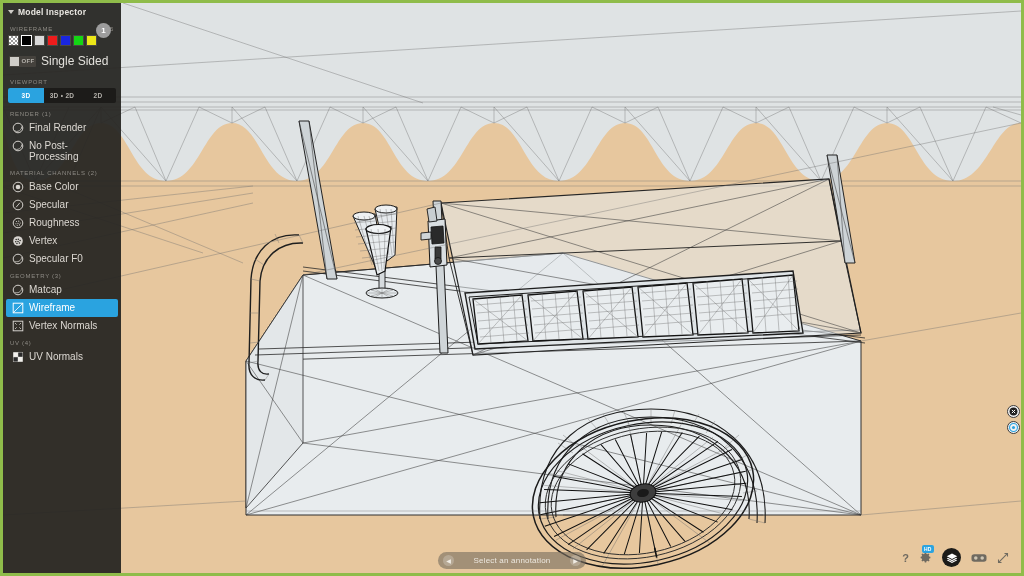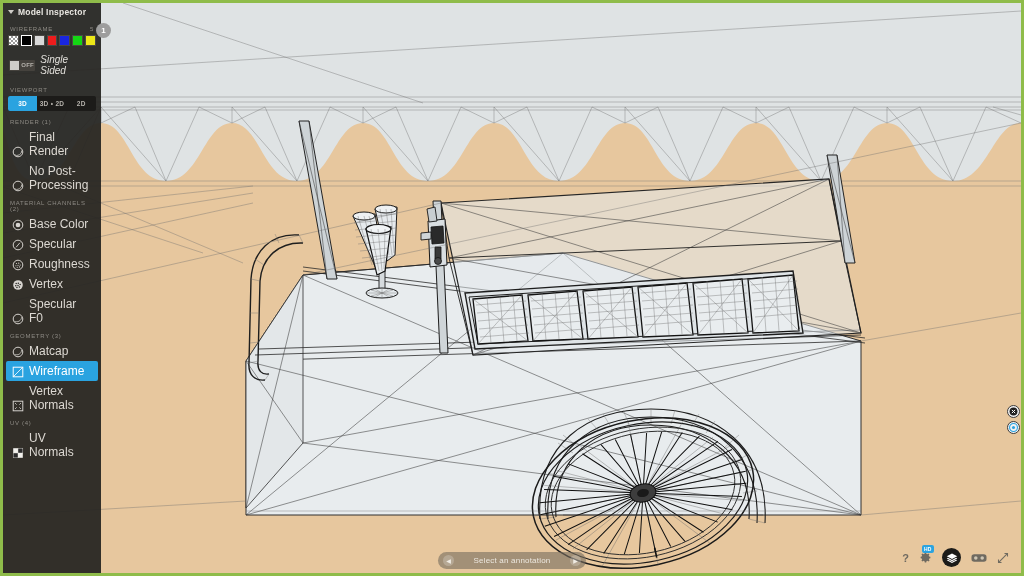--- a/index.html
+++ b/index.html
@@ -21,21 +21,21 @@
   #viewport {
     position: absolute; inset: 0;
     background: #dfe3e4;
     overflow: hidden;
   }
   #scene-svg { position: absolute; top: 0; left: 0; }
 
   
   #inspector {
     position: absolute; top: 0; left: 0;
-    width: 98px; height: 100%;
+    width: 118px; height: 100%;
     background: rgba(38,37,34,0.94);
     color: #d6d4cf;
     font-size: 8px;
     z-index: 40;
     user-select: none;
   }
   .panel-title {
     display: flex; align-items: center; gap: 4px;
     padding: 4px 6px 4px 5px;
     font-size: 8.5px; font-weight: bold; color: #e8e6e1;
@@ -75,38 +75,38 @@
     padding: 3px 6px 6px 6px;
   }
   .toggle {
     display: flex; align-items: center;
     width: 27px; height: 11px;
     background: #45423d; border-radius: 1px;
     cursor: pointer;
   }
   .toggle .knob { width: 9px; height: 9px; margin: 1px; background: #cfcdc8; }
   .toggle .tlab { flex: 1; text-align: center; font-size: 6px; font-weight: bold; color: #b6b3ad; letter-spacing: .3px; }
-  .toggle-label { font-size: 10px; color: #e3e1dc; font-style: italic; }
+  .toggle-label { font-size: 12px; color: #e3e1dc; }
 
   .segbar {
     display: flex; margin: 1px 5px 3px 5px;
     background: #1c1b19; border-radius: 2px; overflow: hidden;
   }
   .seg {
     flex: 1; text-align: center;
     font-size: 6.5px; font-weight: bold;
     padding: 4px 0; color: #b6b3ad; cursor: pointer;
     letter-spacing: .3px;
   }
   .seg.active { background: #2aa3e0; color: #ffffff; }
 
   .item {
-    display: flex; align-items: flex-end; gap: 5px;
+    display: flex; align-items: flex-start; gap: 5px;
     padding: 3px 6px; margin: 0 3px;
-    font-size: 12px; color: #ddd9d3; cursor: pointer;
+    font-size: 10px; color: #ddd9d3; cursor: pointer;
     border-radius: 2px;
   }
   .item.active { background: #2aa3e0; color: #ffffff; }
   .ico { width: 12px; height: 12px; flex: 0 0 12px; display: block; }
 
   
   #annot-badge {
     position: absolute; top: 20px; left: 93px;
     width: 15px; height: 15px; border-radius: 50%;
     background: #9d9d9d; color: #fff;

